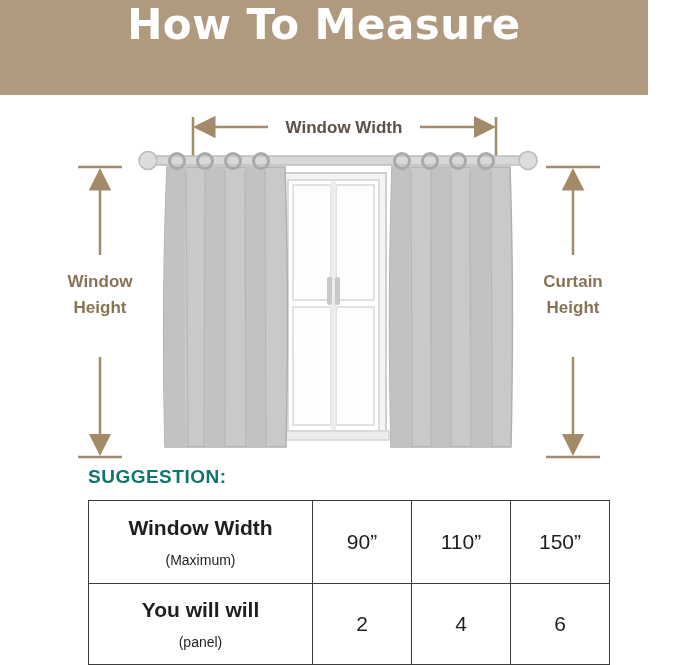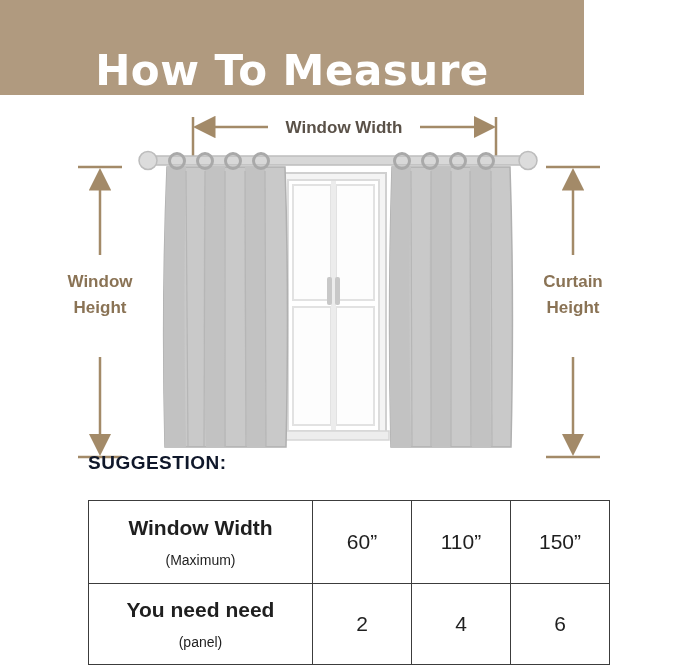--- a/index.html
+++ b/index.html
@@ -17,25 +17,25 @@
     position: relative;
     width: 679px;
     height: 665px;
     background: #ffffff;
   }
   
   .header {
     position: absolute;
     left: 0;
     top: 0;
-    width: 584px;
+    width: 648px;
     height: 95px;
     background: #b09a7f;
     display: flex;
-    align-items: flex-end;
+    align-items: flex-start;
     justify-content: center;
   }
   .header-title {
     color: #ffffff;
     font-size: 42px;
     font-weight: bold;
     letter-spacing: 0.5px;
     font-family: "DejaVu Sans", sans-serif;
   }
   
@@ -55,24 +55,24 @@
     fill: #8a7355;
     font-size: 17px;
   }
   .lbl-dark {
     fill: #5a5148;
   }
   
   .suggestion-label {
     position: absolute;
     left: 88px;
-    top: 452px;
+    top: 466px;
     font-size: 19px;
     font-weight: bold;
-    color: #0f172a;
+    color: #0f766e;
     letter-spacing: 0.5px;
   }
   .table-wrap {
     position: absolute;
     left: 88px;
     top: 500px;
     width: 503px;
   }
   table.measure-table {
     border-collapse: collapse;
@@ -217,27 +217,27 @@
   <div class="suggestion-label">SUGGESTION:</div>
 
   <div class="table-wrap">
     <table class="measure-table">
       <tbody>
         <tr class="row1">
           <td class="rowhead">
             <span class="main">Window Width</span>
             <span class="sub">(Maximum)</span>
           </td>
-          <td class="val">60”</td>
+          <td class="val">90”</td>
           <td class="val">110”</td>
           <td class="val">150”</td>
         </tr>
         <tr class="row2">
           <td class="rowhead">
-            <span class="main">You need need</span>
+            <span class="main">You will will</span>
             <span class="sub">(panel)</span>
           </td>
           <td class="val">2</td>
           <td class="val">4</td>
           <td class="val">6</td>
         </tr>
       </tbody>
     </table>
   </div>
 

